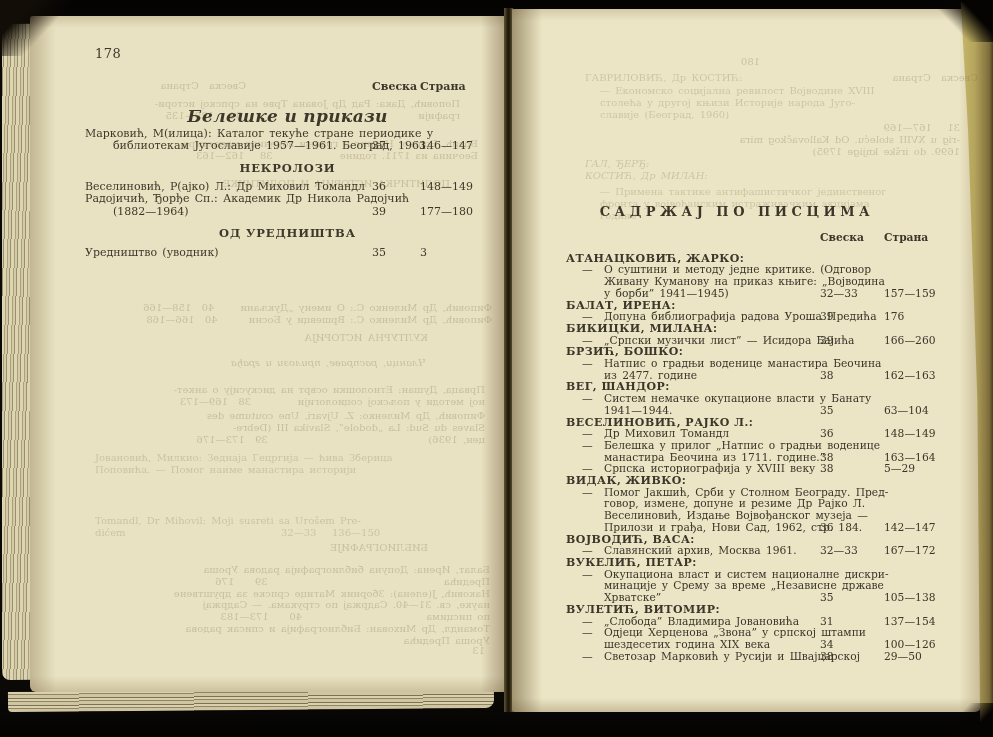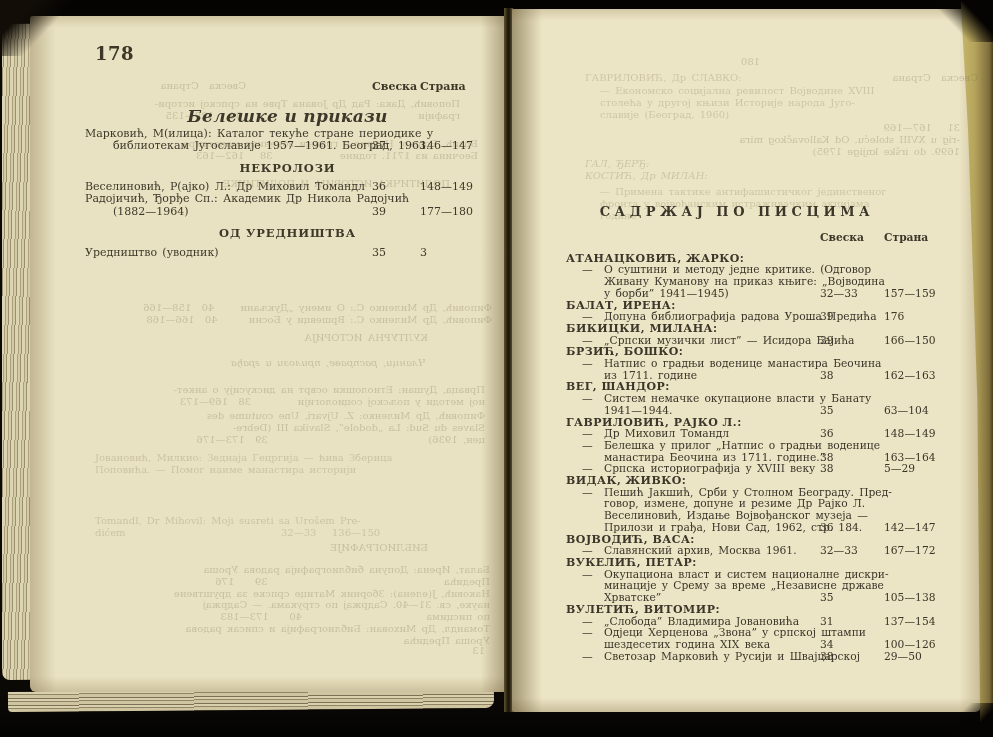--- a/index.html
+++ b/index.html
@@ -47,21 +47,21 @@
   .ghost{position:absolute;color:#857b55;opacity:.30;filter:blur(.5px);
          font-size:10px;line-height:11.8px;white-space:pre;word-spacing:2px;}
   .ghost.flip{transform:scaleX(-1);opacity:.34;}
   .ghost.it{font-style:italic;}
 
   
   .lp-content{position:absolute;left:85px;top:48px;width:405px;
               color:#3e382b;font-size:11px;line-height:12.4px;}
   .rp-content{position:absolute;left:566px;top:206px;width:380px;
               color:#3b352a;font-size:10.7px;line-height:11.7px;}
-  .pagenum{font-weight:bold;font-size:18px;letter-spacing:.5px;text-indent:10px;}
+  .pagenum{font-weight:normal;font-size:13px;letter-spacing:.5px;text-indent:10px;}
   .hdr-row{position:relative;height:13px;}
   .hdr-row .nm{position:absolute;bottom:0;font-weight:bold;}
   .nm{text-align:left;}
   .lp-content .nm-sv{right:78px;width:40px;}
   .lp-content .nm-st{right:0;width:70px;}
   .rp-content .nm-sv{right:74px;width:52px;}
   .rp-content .nm-st{right:0;width:62px;}
   .lp-content .hdr-row{margin-top:20px;}
   .l-head{text-align:center;font-weight:bold;margin:9px 0 7px;letter-spacing:.9px;font-size:11.5px;}
   .l-head.it{font-style:italic;font-size:17px;margin:17px 0 5px;letter-spacing:.3px;}
@@ -114,21 +114,21 @@
       <div class="ghost flip" style="left: 178px; top: 542px; width: 250px;">БИБЛИОГРАФИЈЕ</div>
       <div class="ghost flip" style="left: 90px; top: 564px; width: 400px;">Балат, Ирена: Допуна библиографија радова Уроша
 Предића                                  39    176
 Наковић, Ј(елена): Зборник Матице српске за друштвене
 науке, св. 31—40. Садржај по струкама. — Садржај
 по писцима                        40    173—183
 Томандл, Др Михован: Библиографија и списак радова
 Уроша Предића</div>
       <div class="ghost flip" style="left: 455px; top: 645px; width: 30px;">13</div>
       <div class="ghost flip" style="left: 700px; top: 56px; width: 60px;">180</div>
-      <div class="ghost" style="left: 585px; top: 72px; width: 370px;">ГАВРИЛОВИЋ, Др СЛАВКО:</div>
+      <div class="ghost" style="left: 585px; top: 72px; width: 370px;">ГАВРИЛОВИЋ, Др КОСТИЋ:</div>
       <div class="ghost" style="left: 600px; top: 85px; width: 360px;">— Економско социјална ревилост Војводине XVIII
 столећа у другој књизи Историје народа Југо-
 славије (Београд, 1960)</div>
       <div class="ghost flip" style="left: 858px; top: 72px; width: 120px;">Свеска  Страна</div>
       <div class="ghost flip" style="left: 620px; top: 122px; width: 340px;">31   167—169
 -rig u XVIII stoleću. Od Kallovačkog mira
 1699. do irške knjige 1795)</div>
       <div class="ghost" style="left: 585px; top: 158px; width: 360px; font-style: italic;">ГАЛ, ЂЕРЂ:
 КОСТИЋ, Др МИЛАН:</div>
       <div class="ghost" style="left: 600px; top: 186px; width: 370px;">— Примена тактике антифашистичког јединственог
@@ -192,39 +192,39 @@
           <span class="dash">—</span>
           <div class="line">Допуна библиографија радова Уроша Предића</div>
           <span class="nm nm-sv">39</span>
           <span class="nm nm-st">176</span>
         </div>
         <div class="author">БИКИЦКИ, МИЛАНА:</div>
         <div class="entry item">
           <span class="dash">—</span>
           <div class="line">„Српски музички лист” — Исидора Бајића</div>
           <span class="nm nm-sv">39</span>
-          <span class="nm nm-st">166—150</span>
+          <span class="nm nm-st">166—260</span>
         </div>
         <div class="author">БРЗИЋ, БОШКО:</div>
         <div class="entry item">
           <span class="dash">—</span>
           <div class="line">Натпис о градњи воденице манастира Беочина</div>
-          <div class="line">из 1711. године</div>
+          <div class="line">из 2477. године</div>
           <span class="nm nm-sv">38</span>
           <span class="nm nm-st">162—163</span>
         </div>
         <div class="author">ВЕГ, ШАНДОР:</div>
         <div class="entry item">
           <span class="dash">—</span>
           <div class="line">Систем немачке окупационе власти у Банату</div>
           <div class="line">1941—1944.</div>
           <span class="nm nm-sv">35</span>
           <span class="nm nm-st">63—104</span>
         </div>
-        <div class="author">ГАВРИЛОВИЋ, РАЈКО Л.:</div>
+        <div class="author">ВЕСЕЛИНОВИЋ, РАЈКО Л.:</div>
         <div class="entry item">
           <span class="dash">—</span>
           <div class="line">Др Миховил Томандл</div>
           <span class="nm nm-sv">36</span>
           <span class="nm nm-st">148—149</span>
         </div>
         <div class="entry item">
           <span class="dash">—</span>
           <div class="line">Белешка у прилог „Натпис о градњи воденице</div>
           <div class="line">манастира Беочина из 1711. године.”</div>
@@ -233,21 +233,21 @@
         </div>
         <div class="entry item">
           <span class="dash">—</span>
           <div class="line">Српска историографија у XVIII веку</div>
           <span class="nm nm-sv">38</span>
           <span class="nm nm-st">5—29</span>
         </div>
         <div class="author">ВИДАК, ЖИВКО:</div>
         <div class="entry item">
           <span class="dash">—</span>
-          <div class="line">Пешић Јакшић, Срби у Столном Београду. Пред-</div>
+          <div class="line">Помог Јакшић, Срби у Столном Београду. Пред-</div>
           <div class="line">говор, измене, допуне и резиме Др Рајко Л.</div>
           <div class="line">Веселиновић, Издање Војвођанског музеја —</div>
           <div class="line">Прилози и грађа, Нови Сад, 1962, стр. 184.</div>
           <span class="nm nm-sv">36</span>
           <span class="nm nm-st">142—147</span>
         </div>
         <div class="author">ВОЈВОДИЋ, ВАСА:</div>
         <div class="entry item">
           <span class="dash">—</span>
           <div class="line">Славянский архив, Москва 1961.</div>

